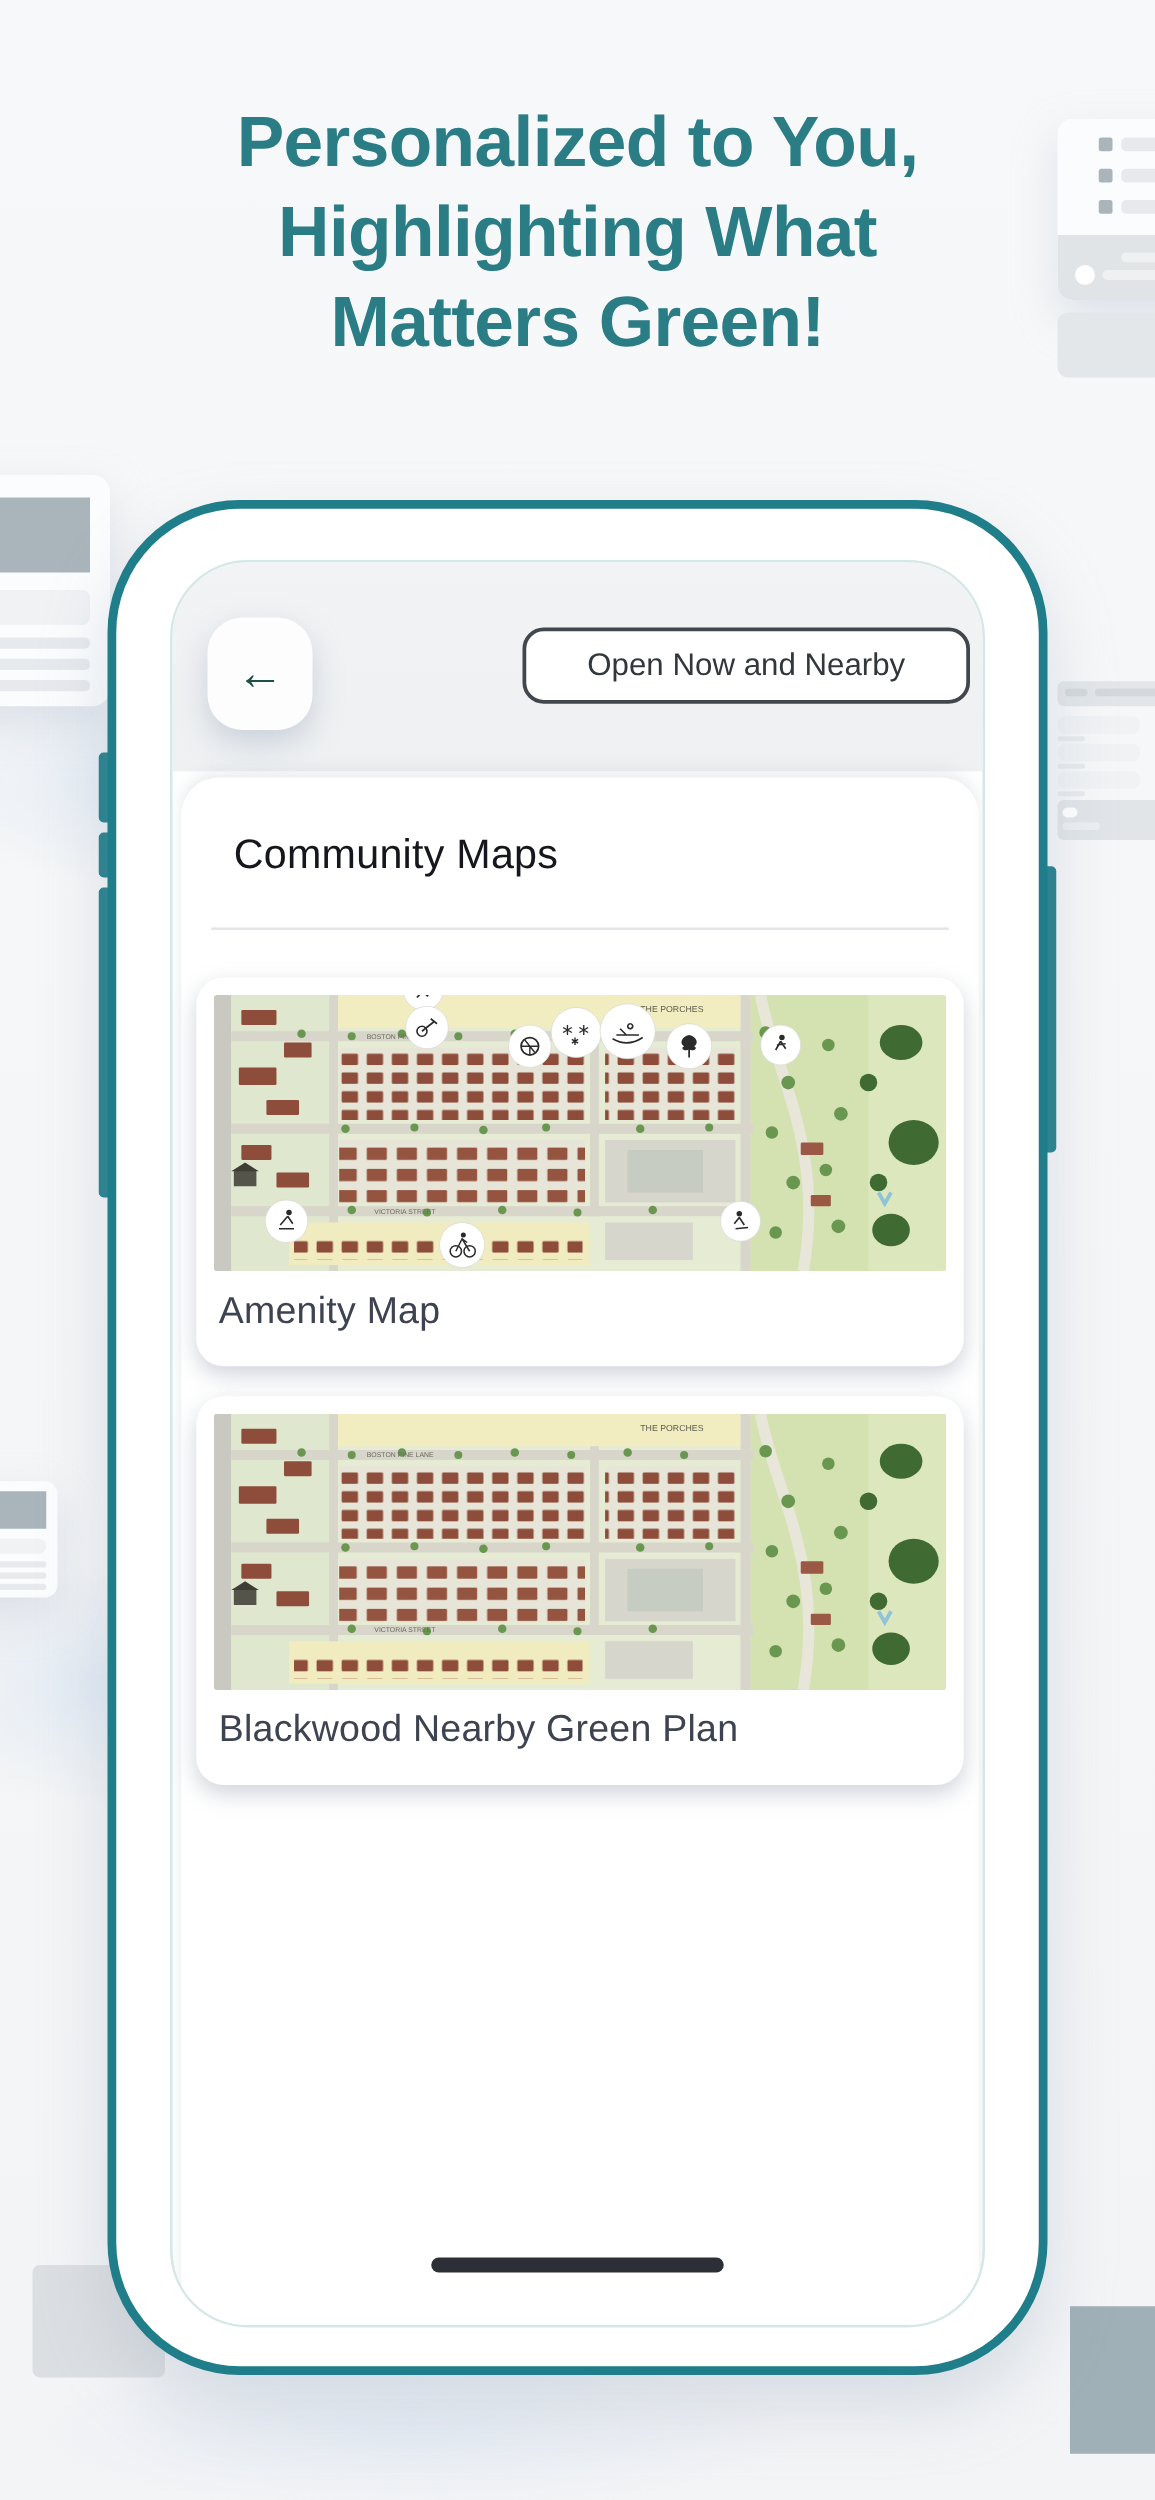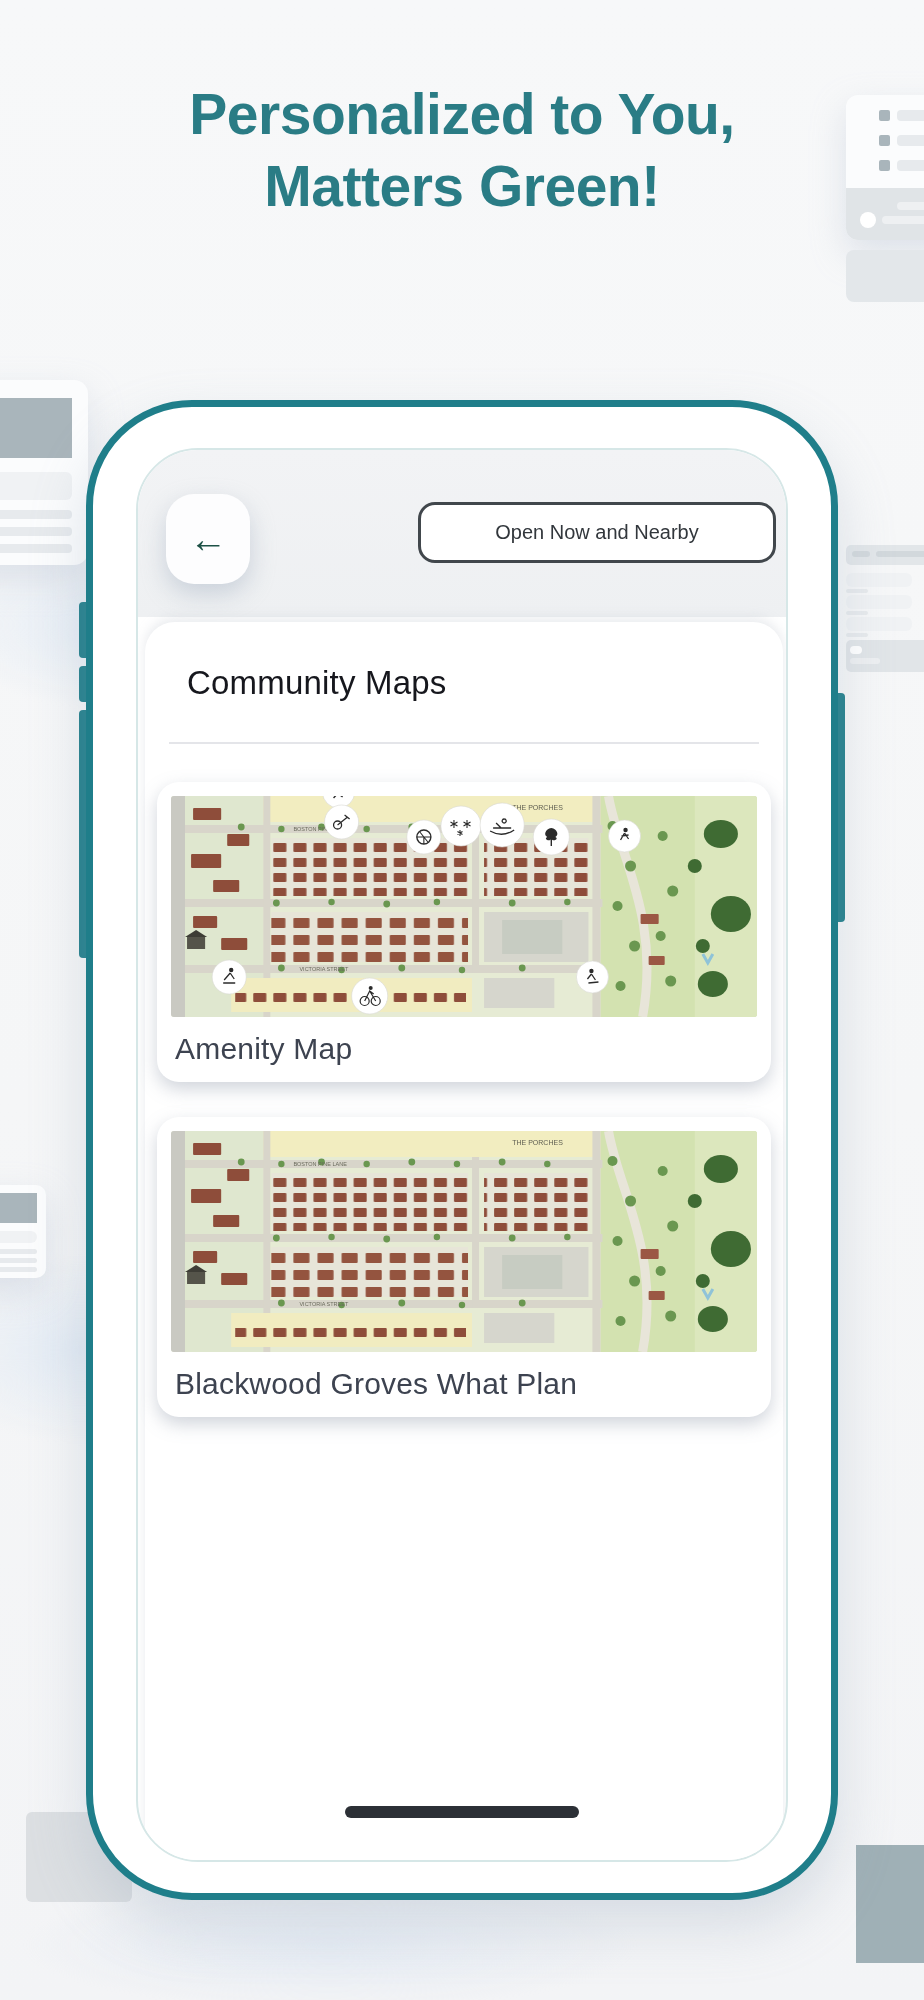--- a/index.html
+++ b/index.html
@@ -43,35 +43,35 @@
   .back-btn{
     position:absolute;left:28px;top:44px;width:84px;height:90px;border-radius:28px;
     background:#fdfdfe;box-shadow:0 10px 24px rgba(158,170,188,.45);
     display:flex;align-items:center;justify-content:center;
     font-size:38px;color:#1d5146;cursor:pointer;
   }
   .filter-pill{
     position:absolute;right:10px;top:52px;width:358px;height:61px;
     border:3px solid #41474c;border-radius:17px;background:#ffffff;
     display:flex;align-items:center;justify-content:center;
-    font-size:20px;color:#32373c;cursor:pointer;white-space:nowrap;
+    font-size:25px;color:#32373c;cursor:pointer;white-space:nowrap;
   }
   .content-card{
     position:absolute;left:7px;top:172px;width:638px;height:1254px;
     background:#ffffff;border-radius:30px 30px 0 0;
     box-shadow:0 -4px 12px rgba(175,182,195,.28);
   }
   .section-title{
     position:absolute;left:42px;top:42px;margin:0;
     font-size:33px;font-weight:500;color:#16171d;letter-spacing:.2px;
   }
   .divider{position:absolute;left:24px;top:120px;width:590px;height:2px;background:#e4e5e9;}
   .map-card{
     position:absolute;left:12px;width:614px;background:#ffffff;border-radius:22px;
-    box-shadow:0 7px 18px rgba(120,132,152,.35);padding:14px 14px 16px 14px;
+    box-shadow:0 7px 18px rgba(120,132,152,.35);padding:14px 14px 27px 14px;
   }
   .map-card.first{top:160px;}
   .map-card.second{top:495px;}
   .map-frame{width:586px;height:221px;border-radius:3px;overflow:hidden;display:block;}
   .map-frame svg{display:block;width:100%;height:100%;}
   .map-label{margin:15px 0 0 4px;font-size:30px;color:#3d4350;letter-spacing:.2px;}
   .home-indicator{
     position:absolute;left:50%;bottom:42px;transform:translateX(-50%);
     width:234px;height:12px;border-radius:7px;background:#2c3036;
   }
@@ -132,20 +132,21 @@
       <div style="position:absolute;left:4px;top:6px;width:12px;height:8px;background:#ffffff;border-radius:4px;"></div>
       <div style="position:absolute;left:4px;top:18px;width:30px;height:6px;background:#edeff1;border-radius:3px;"></div>
     </div>
   </div>
 
   <div class="deco" style="left:26px;top:1812px;width:106px;height:90px;background:#dcdfe2;border-radius:6px;"></div>
   <div class="deco" style="left:856px;top:1845px;width:68px;height:118px;background:#9fb0b6;"></div>
 
   <h1 class="headline">
     <span>Personalized to You,</span>
+    <span>Highlighting What</span>
     <span>Matters Green!</span>
   </h1>
 
   <div class="phone-btn" style="left:79px;top:602px;width:12px;height:56px;"></div>
   <div class="phone-btn" style="left:79px;top:666px;width:12px;height:36px;"></div>
   <div class="phone-btn" style="left:79px;top:710px;width:12px;height:248px;"></div>
   <div class="phone-btn" style="left:833px;top:693px;width:12px;height:229px;"></div>
 
   <div class="phone">
     <div class="screen">
@@ -226,21 +227,21 @@
           </span>
           <div class="map-label">Amenity Map</div>
         </div>
 
         <div class="map-card second">
           <span class="map-frame">
             <svg viewBox="0 0 584 221" preserveAspectRatio="none" aria-hidden="true">
               <use href="#basemap"></use>
             </svg>
           </span>
-          <div class="map-label">Blackwood Groves What Plan</div>
+          <div class="map-label">Blackwood Nearby Green Plan</div>
         </div>
       </div>
 
       <div class="home-indicator"></div>
     </div>
   </div>
 
   <svg class="svgdefs" aria-hidden="true">
     <defs>
       <pattern id="hp" width="20" height="15" patternUnits="userSpaceOnUse">

